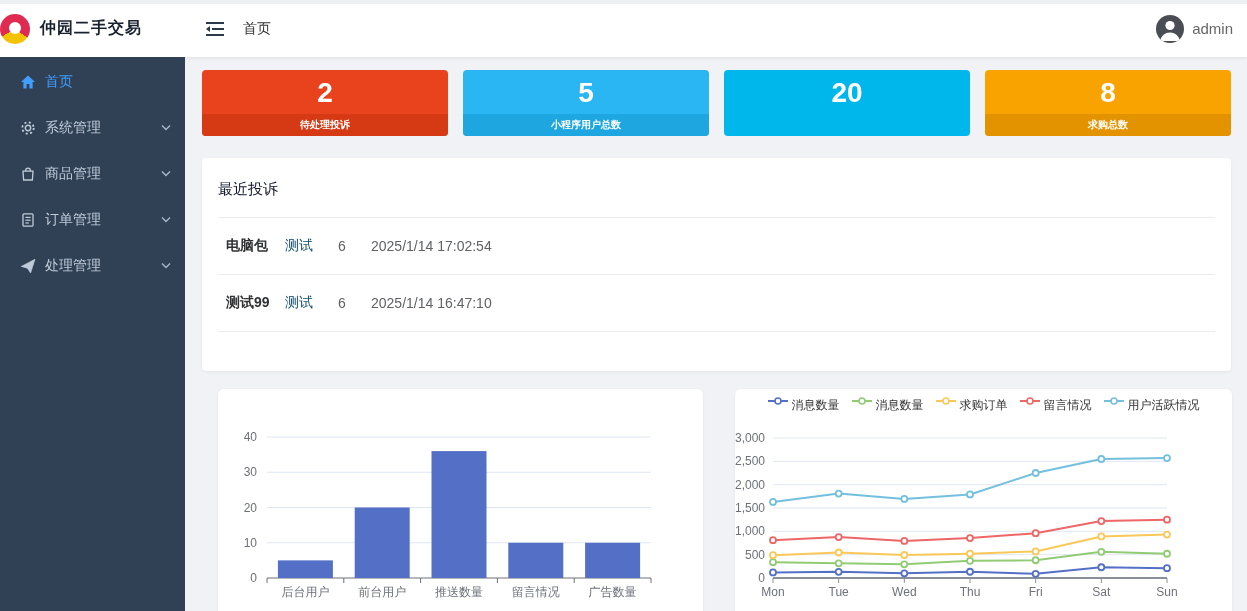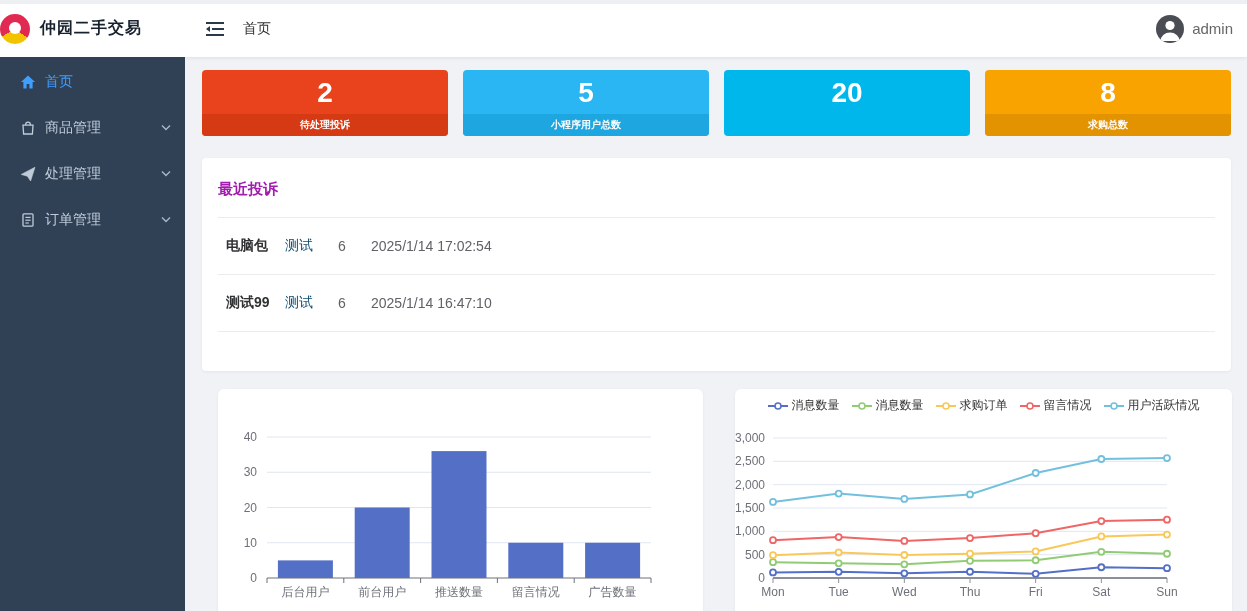--- a/index.html
+++ b/index.html
@@ -35,34 +35,34 @@
   
   .content { position:absolute; left:185px; top:57px; width:1062px; height:554px; }
 
   .stats-row { position:absolute; left:17px; top:13px; width:1029px; display:flex; gap:15px; }
   .stat-card { width:246px; height:66px; border-radius:4px; overflow:hidden; color:#fff; text-align:center; }
   .stat-value { height:44px; line-height:46px; font-size:28px; font-weight:bold; }
   .stat-label { height:22px; line-height:22px; font-size:10px; font-weight:bold; }
 
   .recent-panel { position:absolute; left:17px; top:101px; width:1029px; height:213px; background:#fff;
     border-radius:4px; box-shadow:0 1px 3px rgba(0,0,0,.06); }
-  .recent-title { padding:22px 16px 18px 16px; font-size:15px; font-weight:bold; color:#a21caf; }
+  .recent-title { padding:22px 16px 18px 16px; font-size:15px; font-weight:normal; color:#0f172a; }
   .recent-divider { height:1px; background:#ececec; margin:0 16px; }
   .recent-row { height:56px; display:flex; align-items:center; padding:0 24px; font-size:14px; }
   .rc-name { width:59px; font-weight:bold; color:#303133; }
   .rc-type { width:53px; color:#0c4a6e; }
   .rc-count { width:33px; color:#606266; }
   .rc-time { color:#606266; }
 
   .chart-card { position:absolute; background:#fff; border-radius:6px; box-shadow:0 1px 3px rgba(0,0,0,.06); }
   .bar-card { left:33px; top:332px; width:485px; height:300px; }
   .line-card { left:550px; top:332px; width:497px; height:300px; }
   .legend-row { position:absolute; left:0; top:8px; width:100%; display:flex; justify-content:center;
     gap:12px; align-items:center; }
-  .legend-item { display:flex; align-items:center; gap:4px; cursor:pointer; font-size:12px; color:#333; }
+  .legend-item { display:flex; gap:4px; cursor:pointer; font-size:12px; color:#333; }
   svg.chart { position:absolute; left:0; top:0; }
   text.axis-lab { font-family:"Liberation Sans","DejaVu Sans",sans-serif; }
 </style>
 </head>
 <body>
 
 <div class="top-strip"></div>
 
 <aside class="sidebar">
   <div class="logo-area">
@@ -74,50 +74,62 @@
       <span class="mi-icon">
         <svg width="16" height="16" viewBox="0 0 16 16">
             <path d="M8 1.5 L15 8 H12.6 V14.5 H9.4 V10 H6.6 V14.5 H3.4 V8 H1 Z" fill="currentColor"></path>
           </svg>
       </span>
       <span class="mi-label">首页</span>
     </div>
     <div class="menu-item">
       <span class="mi-icon">
         <svg width="16" height="16" viewBox="0 0 16 16" fill="none" stroke="currentColor">
+          <circle cx="8" cy="8" r="2.7" stroke-width="1.4"></circle>
+          <circle cx="8" cy="8" r="5.7" stroke-width="1.8" stroke-dasharray="2.1 2.4"></circle>
+        </svg>
+      </span>
+      <span class="mi-label">系统管理</span>
+      <svg class="mi-chevron" viewBox="0 0 10 8" fill="none">
+          <polyline points="1,1.5 5,5.5 9,1.5" stroke="currentColor" stroke-width="1.4"></polyline>
+        </svg>
+    </div>
+    <div class="menu-item">
+      <span class="mi-icon">
+        <svg width="16" height="16" viewBox="0 0 16 16" fill="none" stroke="currentColor">
           <path d="M3 5.2 H13 L12.4 14 H3.6 Z" stroke-width="1.3"></path>
           <path d="M5.6 5 a2.4 2.8 0 0 1 4.8 0" stroke-width="1.3"></path>
         </svg>
       </span>
       <span class="mi-label">商品管理</span>
-      <svg class="mi-chevron" viewBox="0 0 10 8" fill="none">
-          <polyline points="1,1.5 5,5.5 9,1.5" stroke="currentColor" stroke-width="1.4"></polyline>
-        </svg>
-    </div>
-    <div class="menu-item">
-      <span class="mi-icon">
-        <svg width="16" height="16" viewBox="0 0 16 16">
-            <path d="M1.2 8.4 L15 1.2 L10.6 15 L7.4 10.2 L1.2 8.4 Z M7.4 10.2 L14 2" fill="currentColor" stroke="currentColor" stroke-width=".6"></path>
-          </svg>
-      </span>
-      <span class="mi-label">处理管理</span>
       <svg class="mi-chevron" viewBox="0 0 10 8" fill="none">
           <polyline points="1,1.5 5,5.5 9,1.5" stroke="currentColor" stroke-width="1.4"></polyline>
         </svg>
     </div>
     <div class="menu-item">
       <span class="mi-icon">
         <svg width="16" height="16" viewBox="0 0 16 16" fill="none" stroke="currentColor">
           <rect x="3" y="1.8" width="10" height="12.4" rx="1" stroke-width="1.3"></rect>
           <line x1="5.4" y1="5.4" x2="10.6" y2="5.4" stroke-width="1.2"></line>
           <line x1="5.4" y1="8.2" x2="10.6" y2="8.2" stroke-width="1.2"></line>
           <line x1="5.4" y1="11" x2="8.8" y2="11" stroke-width="1.2"></line>
         </svg>
       </span>
       <span class="mi-label">订单管理</span>
+      <svg class="mi-chevron" viewBox="0 0 10 8" fill="none">
+          <polyline points="1,1.5 5,5.5 9,1.5" stroke="currentColor" stroke-width="1.4"></polyline>
+        </svg>
+    </div>
+    <div class="menu-item">
+      <span class="mi-icon">
+        <svg width="16" height="16" viewBox="0 0 16 16">
+            <path d="M1.2 8.4 L15 1.2 L10.6 15 L7.4 10.2 L1.2 8.4 Z M7.4 10.2 L14 2" fill="currentColor" stroke="currentColor" stroke-width=".6"></path>
+          </svg>
+      </span>
+      <span class="mi-label">处理管理</span>
       <svg class="mi-chevron" viewBox="0 0 10 8" fill="none">
           <polyline points="1,1.5 5,5.5 9,1.5" stroke="currentColor" stroke-width="1.4"></polyline>
         </svg>
     </div>
   </nav>
 </aside>
 
 <header class="topbar">
   <svg class="hamburger" viewBox="0 0 20 16">
     <line x1="1" y1="2" x2="19" y2="2" stroke="currentColor" stroke-width="2"></line>

